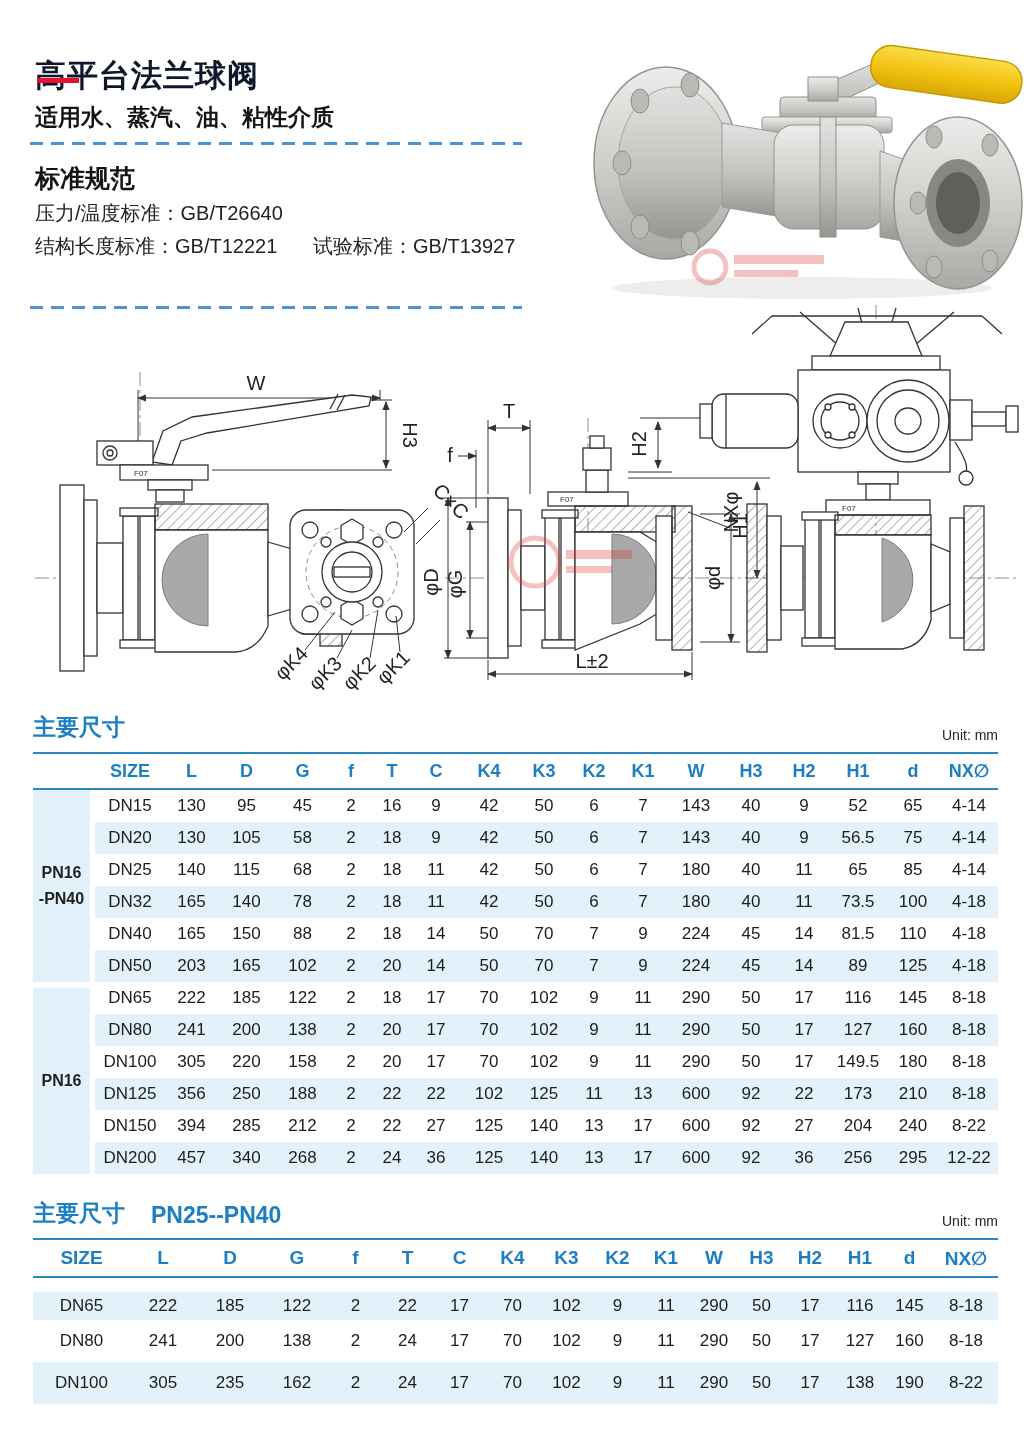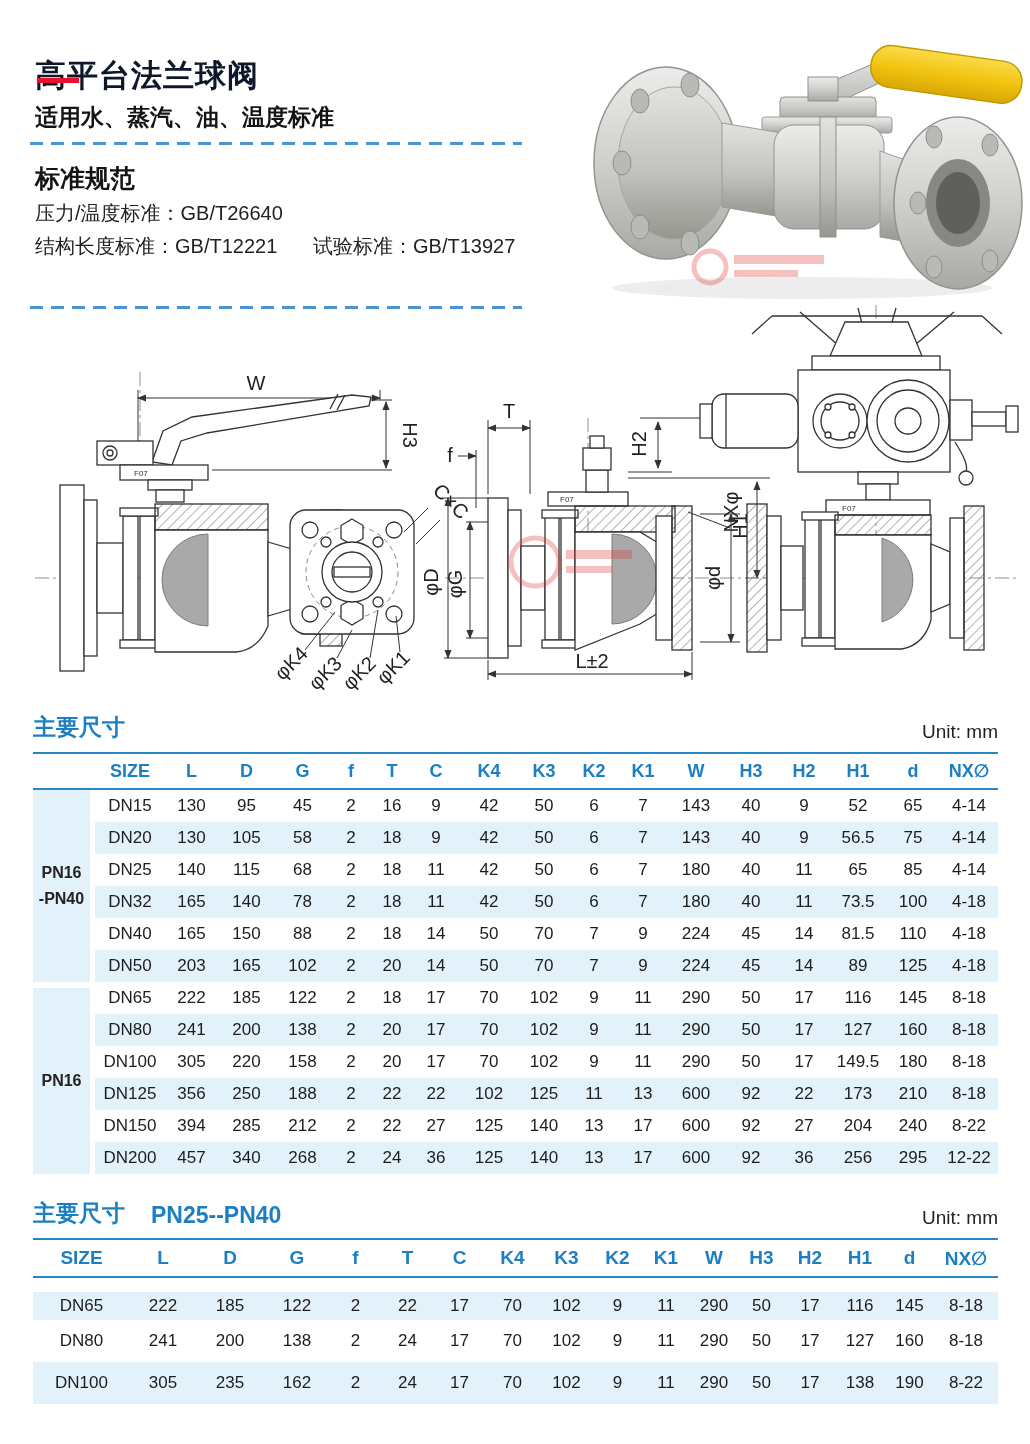--- a/index.html
+++ b/index.html
@@ -21,21 +21,21 @@
   .std-rows { left:35px; top:197px; width:500px; font-size:20px; color:#222; line-height:33px; }
   .std-row { display:flex; }
   .std-cell-l { width:278px; }
 
   
   .tbl-wrap1 { left:33px; top:712px; width:965px; }
   .tbl-wrap2 { left:33px; top:1198px; width:965px; }
   .tbl-titlebar { display:flex; align-items:flex-end; margin-bottom:9px; }
   .tbl-title { font-size:23px; font-weight:700; color:#1c7fc2; }
   .tbl-subtitle { font-size:23px; font-weight:700; color:#1c7fc2; margin-left:26px; }
-  .tbl-unit { margin-left:auto; font-size:19px; color:#222; }
+  .tbl-unit { margin-left:auto; font-size:14px; color:#222; }
   table.dim-table { border-collapse:separate; border-spacing:0; table-layout:fixed; width:965px; }
   .dim-table thead th {
     color:#1c7fc2; font-weight:700; font-size:18px; height:38px; text-align:center;
     border-top:2px solid #2a87c5; border-bottom:2px solid #2a87c5; background:#fff;
   }
   .dim-table td { text-align:center; font-size:17px; height:32px; color:#1d1d1d; }
   .dim-table tr.alt td { background:#e3f1fa; }
   .dim-table td.group-cell {
     background:#e3f1fa; border-right:5px solid #fff; font-weight:600; font-size:16px;
     white-space:pre-line; line-height:1.6; color:#222;
@@ -51,21 +51,21 @@
   .oline { fill:#ffffff; stroke:#333; stroke-width:1.3; }
   .oline-np { fill:none; stroke:#333; stroke-width:1.3; }
   .dim { stroke:#333; stroke-width:1; fill:none; }
   .cl { stroke:#909090; stroke-width:1; stroke-dasharray:14 4 3 4; fill:none; }
 </style>
 </head>
 <body>
 
 <div class="abs page-title">高平台法兰球阀</div>
 <div class="abs red-bar"></div>
-<div class="abs page-subtitle">适用水、蒸汽、油、温度标准</div>
+<div class="abs page-subtitle">适用水、蒸汽、油、粘性介质</div>
 <div class="abs dash-line dash1"></div>
 <div class="abs std-heading">标准规范</div>
 <div class="abs std-rows">
   <div class="std-row">
     <span class="std-cell-l">压力/温度标准：GB/T26640</span>
   </div>
   <div class="std-row">
     <span class="std-cell-l">结构长度标准：GB/T12221</span>
     <span>试验标准：GB/T13927</span>
   </div>

